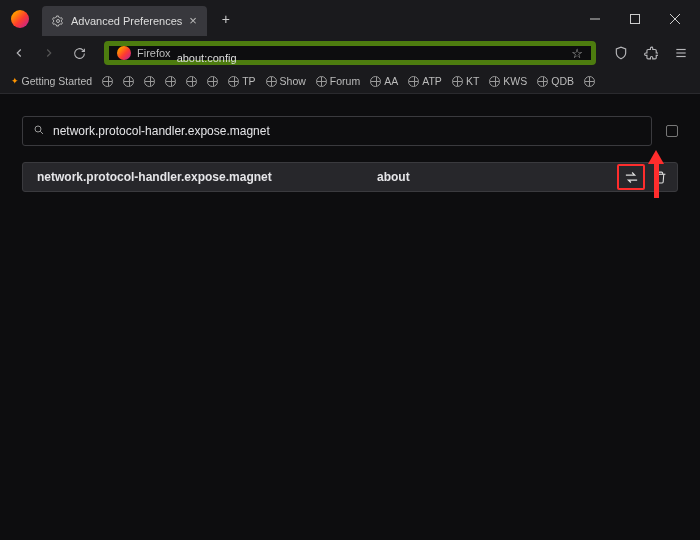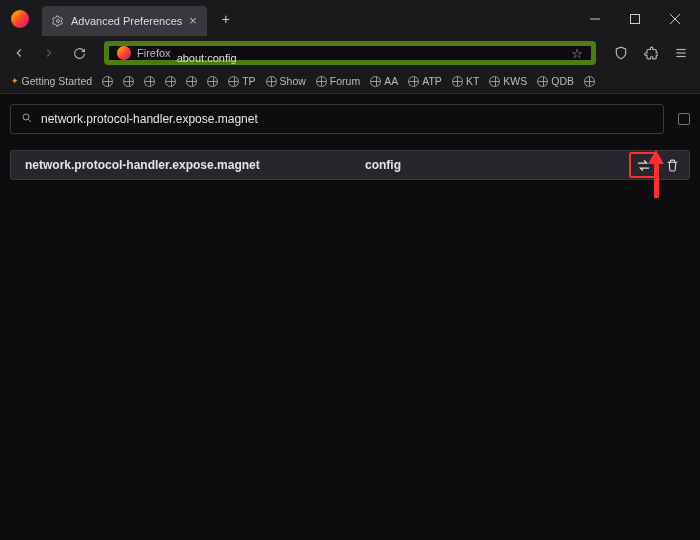--- a/index.html
+++ b/index.html
@@ -153,21 +153,21 @@
       width:1px; background:#999;
     }
     .globe::before {
       content:'';
       position:absolute; top:50%; left:0; right:0;
       height:1px; background:#999;
     }
     .bm-gs-icon { color:#ff9500; font-size:9px; }
 
     .content {
-      padding: 10px;
+      padding: 22px;
     }
     .search-row {
       display:flex;
       align-items:center;
       gap: 14px;
     }
     .search-box {
       flex: 1;
       height: 30px;
       background: #0d0d0f;
@@ -402,21 +402,21 @@
           </svg></span>
       <input type="text" value="network.protocol-handler.expose.magnet" style="">
     </div>
     <label class="checkbox-row">
       <span class="checkbox"></span>
     </label>
   </div>
 
   <div class="pref-row">
     <span class="pref-name">network.protocol-handler.expose.magnet</span>
-    <span class="pref-value">config</span>
+    <span class="pref-value">about</span>
     <div class="pref-actions">
       <div class="toggle-btn-wrap">
         <div class="toggle-btn">
           <svg width="15" height="13" viewBox="0 0 24 20" fill="none" stroke="currentColor" stroke-width="2">
               <path d="M3 6h14l-4-4"></path>
               <path d="M21 14H7l4 4"></path>
             </svg>
         </div>
       </div>
       <div class="delete-btn">

